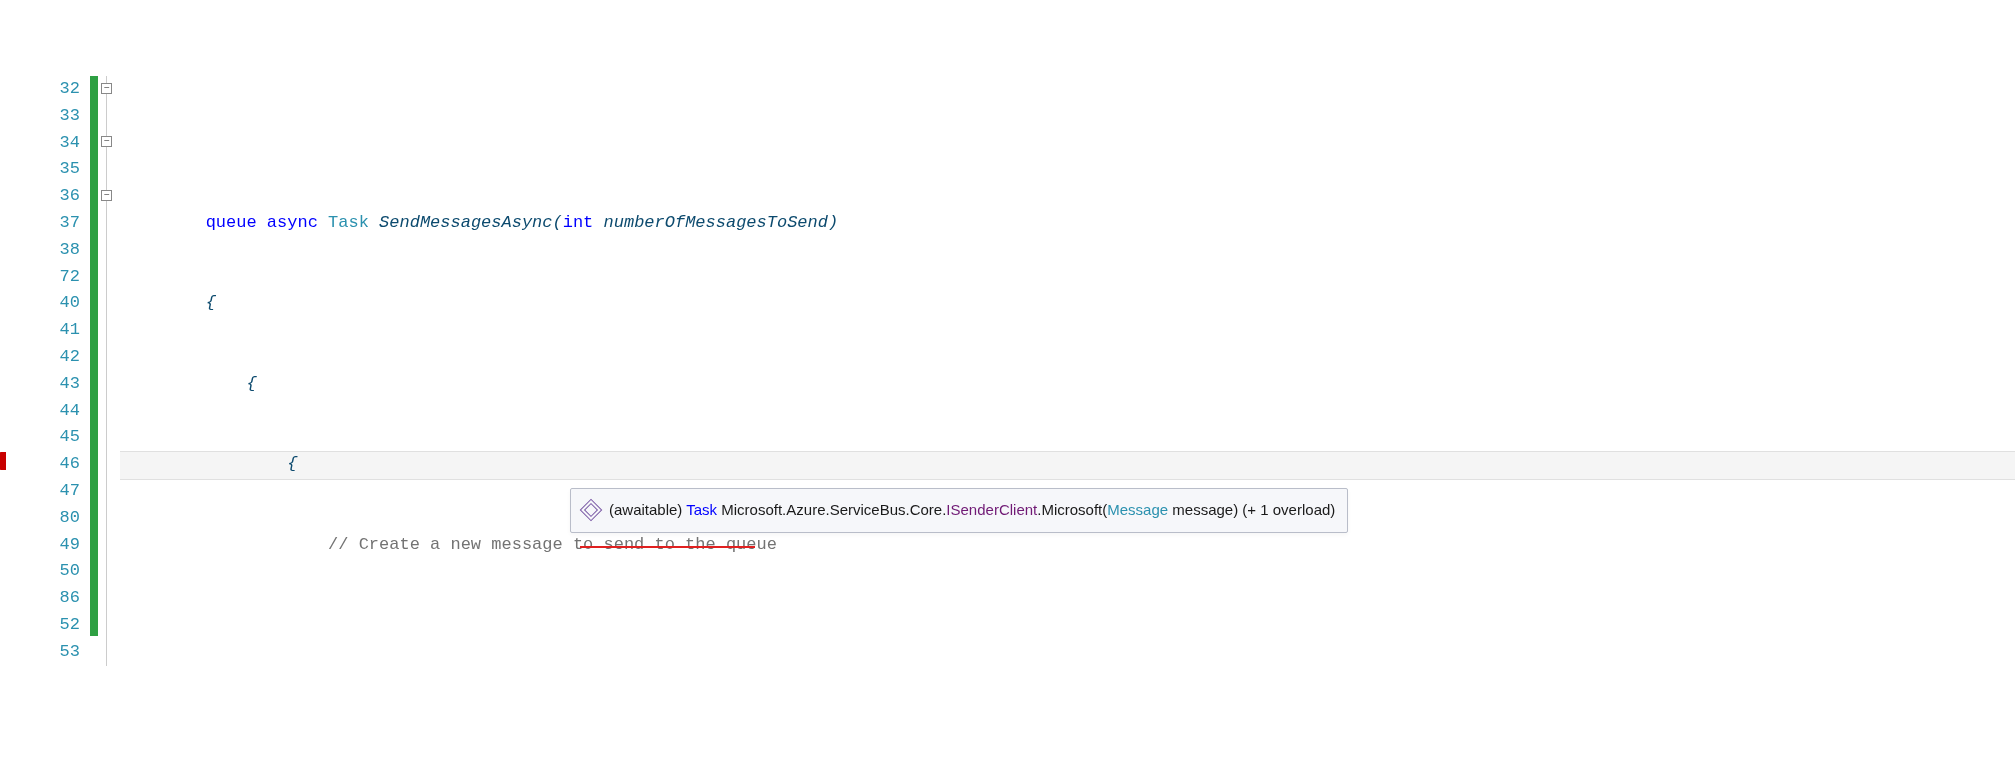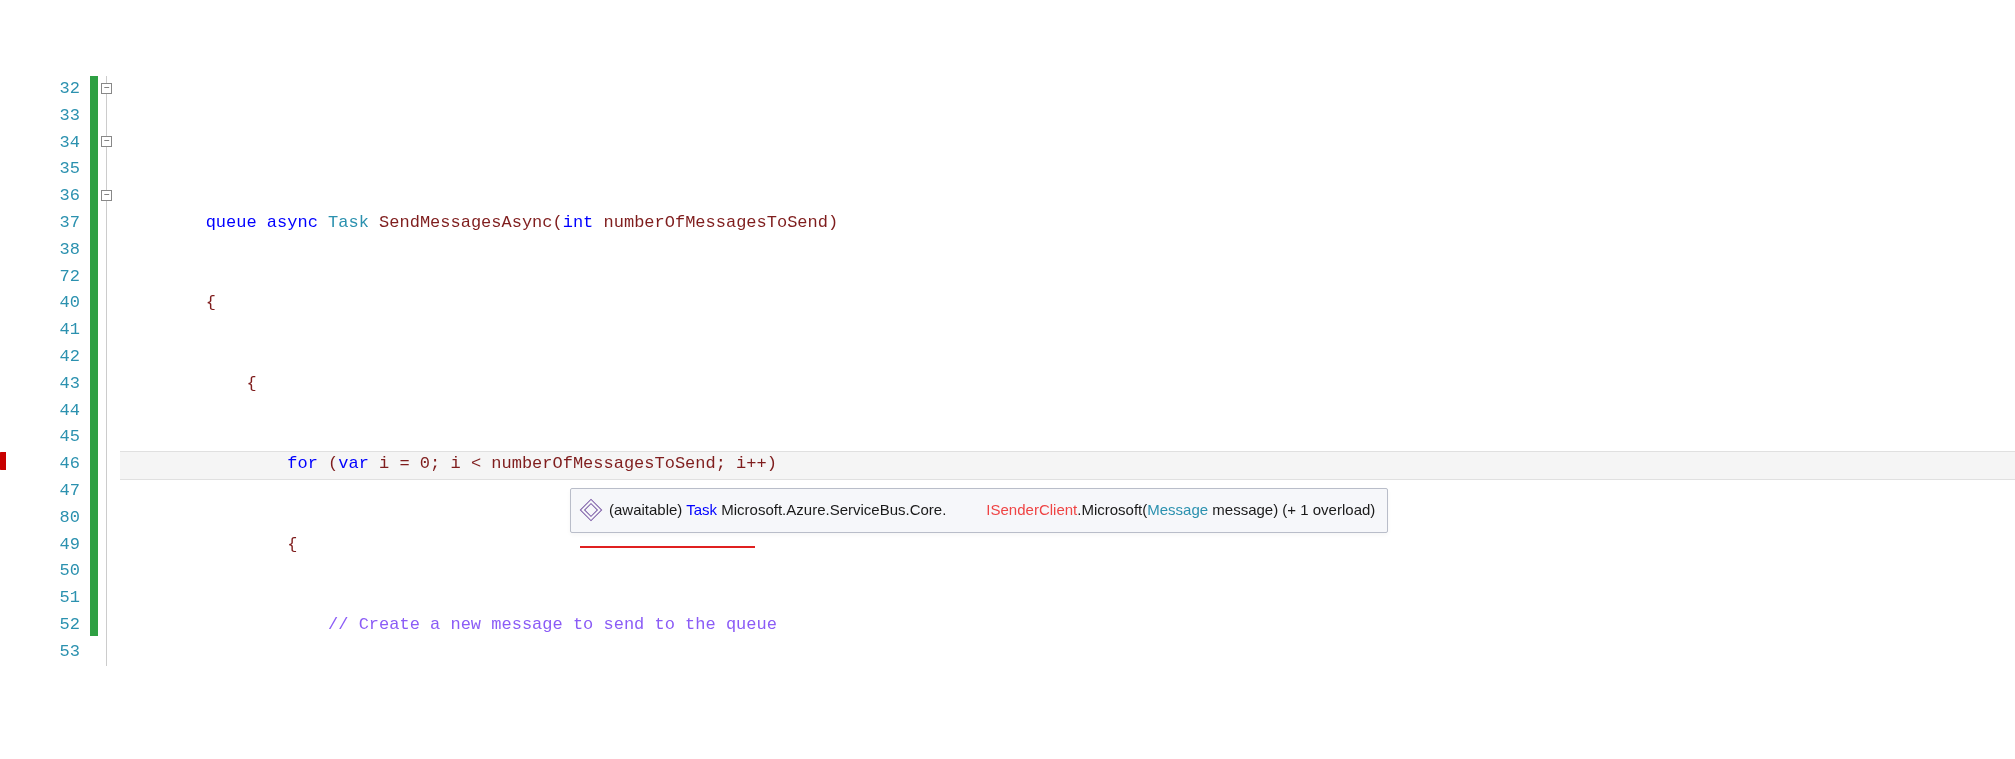--- a/index.html
+++ b/index.html
@@ -76,23 +76,23 @@
   }
   .code {
     flex: 1;
     line-height: 26.8px;
     position: relative;
     padding-left: 4px;
   }
   .code .row { height: 26.8px; }
   .kw { color: #0000ff; }
   .typ { color: #2b91af; }
-  .cmt { color: #8b5cf6; }
-  .pln { color: #7f1d1d; }
-  .iface { color: #ef4444; margin-left: 40px; }
+  .cmt { color: #737373; }
+  .pln { color: #0c4a6e; font-style: italic; }
+  .iface { color: #701a75; }
 
   .hl-line-bg {
     position: absolute;
     left: 0; right: 0;
     height: 26.8px;
     background: #f5f5f5;
     border-top: 1px solid #e0e0e0;
     border-bottom: 1px solid #e0e0e0;
     z-index: 0;
   }
@@ -155,41 +155,40 @@
 <span>41</span>
 <span>42</span>
 <span>43</span>
 <span>44</span>
 <span>45</span>
 <span>46</span>
 <span>47</span>
 <span>80</span>
 <span>49</span>
 <span>50</span>
-<span>51</span>
+<span>86</span>
 <span>52</span>
 <span>53</span></div>
 
   <div class="change-bar"></div>
 
   <div class="fold-col">
     <div class="fold-line" style="top:0;height:590px"></div>
     <div class="fold-box" style="top:7px">−</div>
     <div class="fold-box" style="top:60px">−</div>
     <div class="fold-box" style="top:114px">−</div>
   </div>
 
   <div class="code">
 
     <div class="hl-line-bg" style="top:375px"></div>
 
     <div class="row">        <span class="kw">queue</span> <span class="kw">async</span> <span class="typ">Task</span> <span class="pln">SendMessagesAsync</span><span class="pln">(</span><span class="kw">int</span><span class="pln"> numberOfMessagesToSend)</span></div>
     <div class="row">        <span class="pln">{</span></div>
     <div class="row">            <span class="pln">{</span></div>
-    <div class="row">                <span class="kw">for</span><span class="pln"> (</span><span class="kw">var</span><span class="pln"> i = 0; i &lt; numberOfMessagesToSend; i++)</span></div>
     <div class="row">                <span class="pln">{</span></div>
     <div class="row">                    <span class="cmt">// Create a new message to send to the queue</span></div>
     
     
     
     
     
     
     
     

